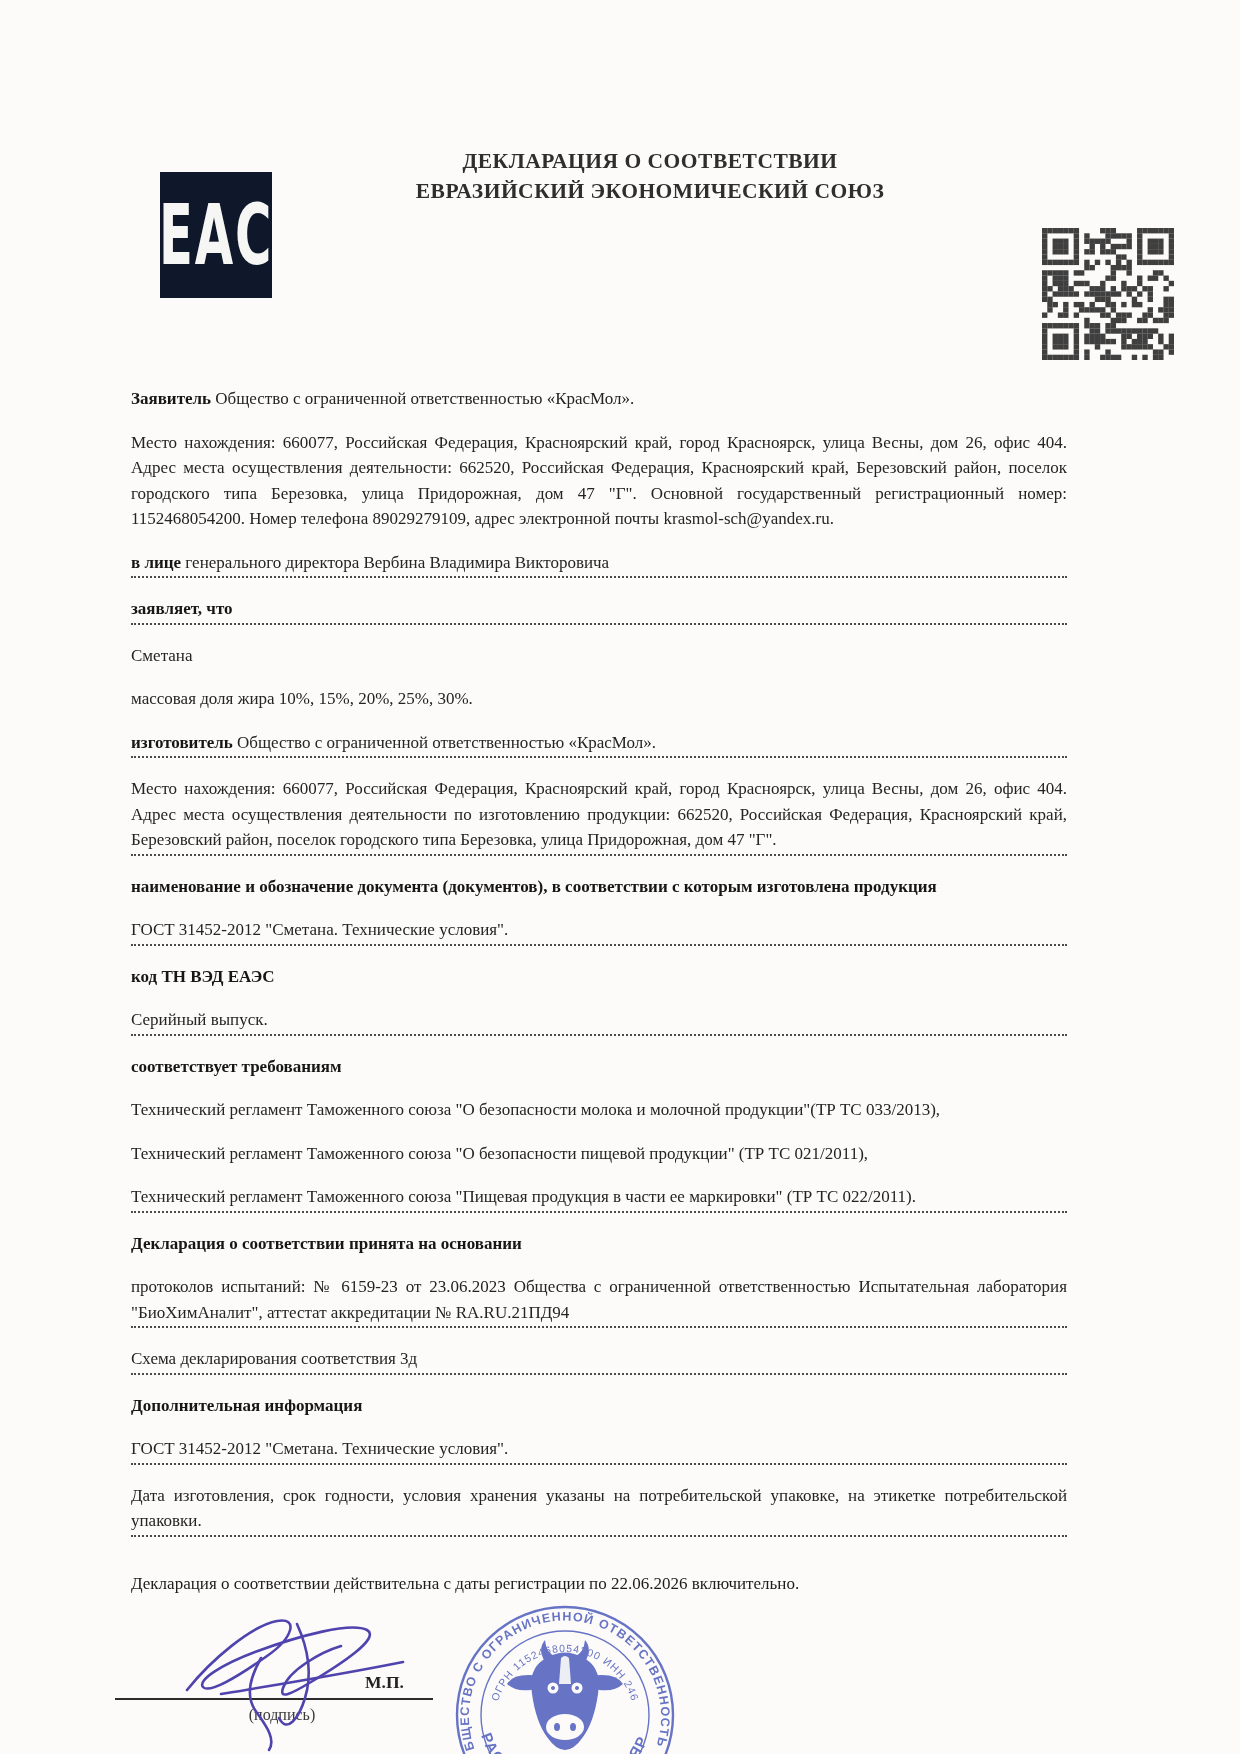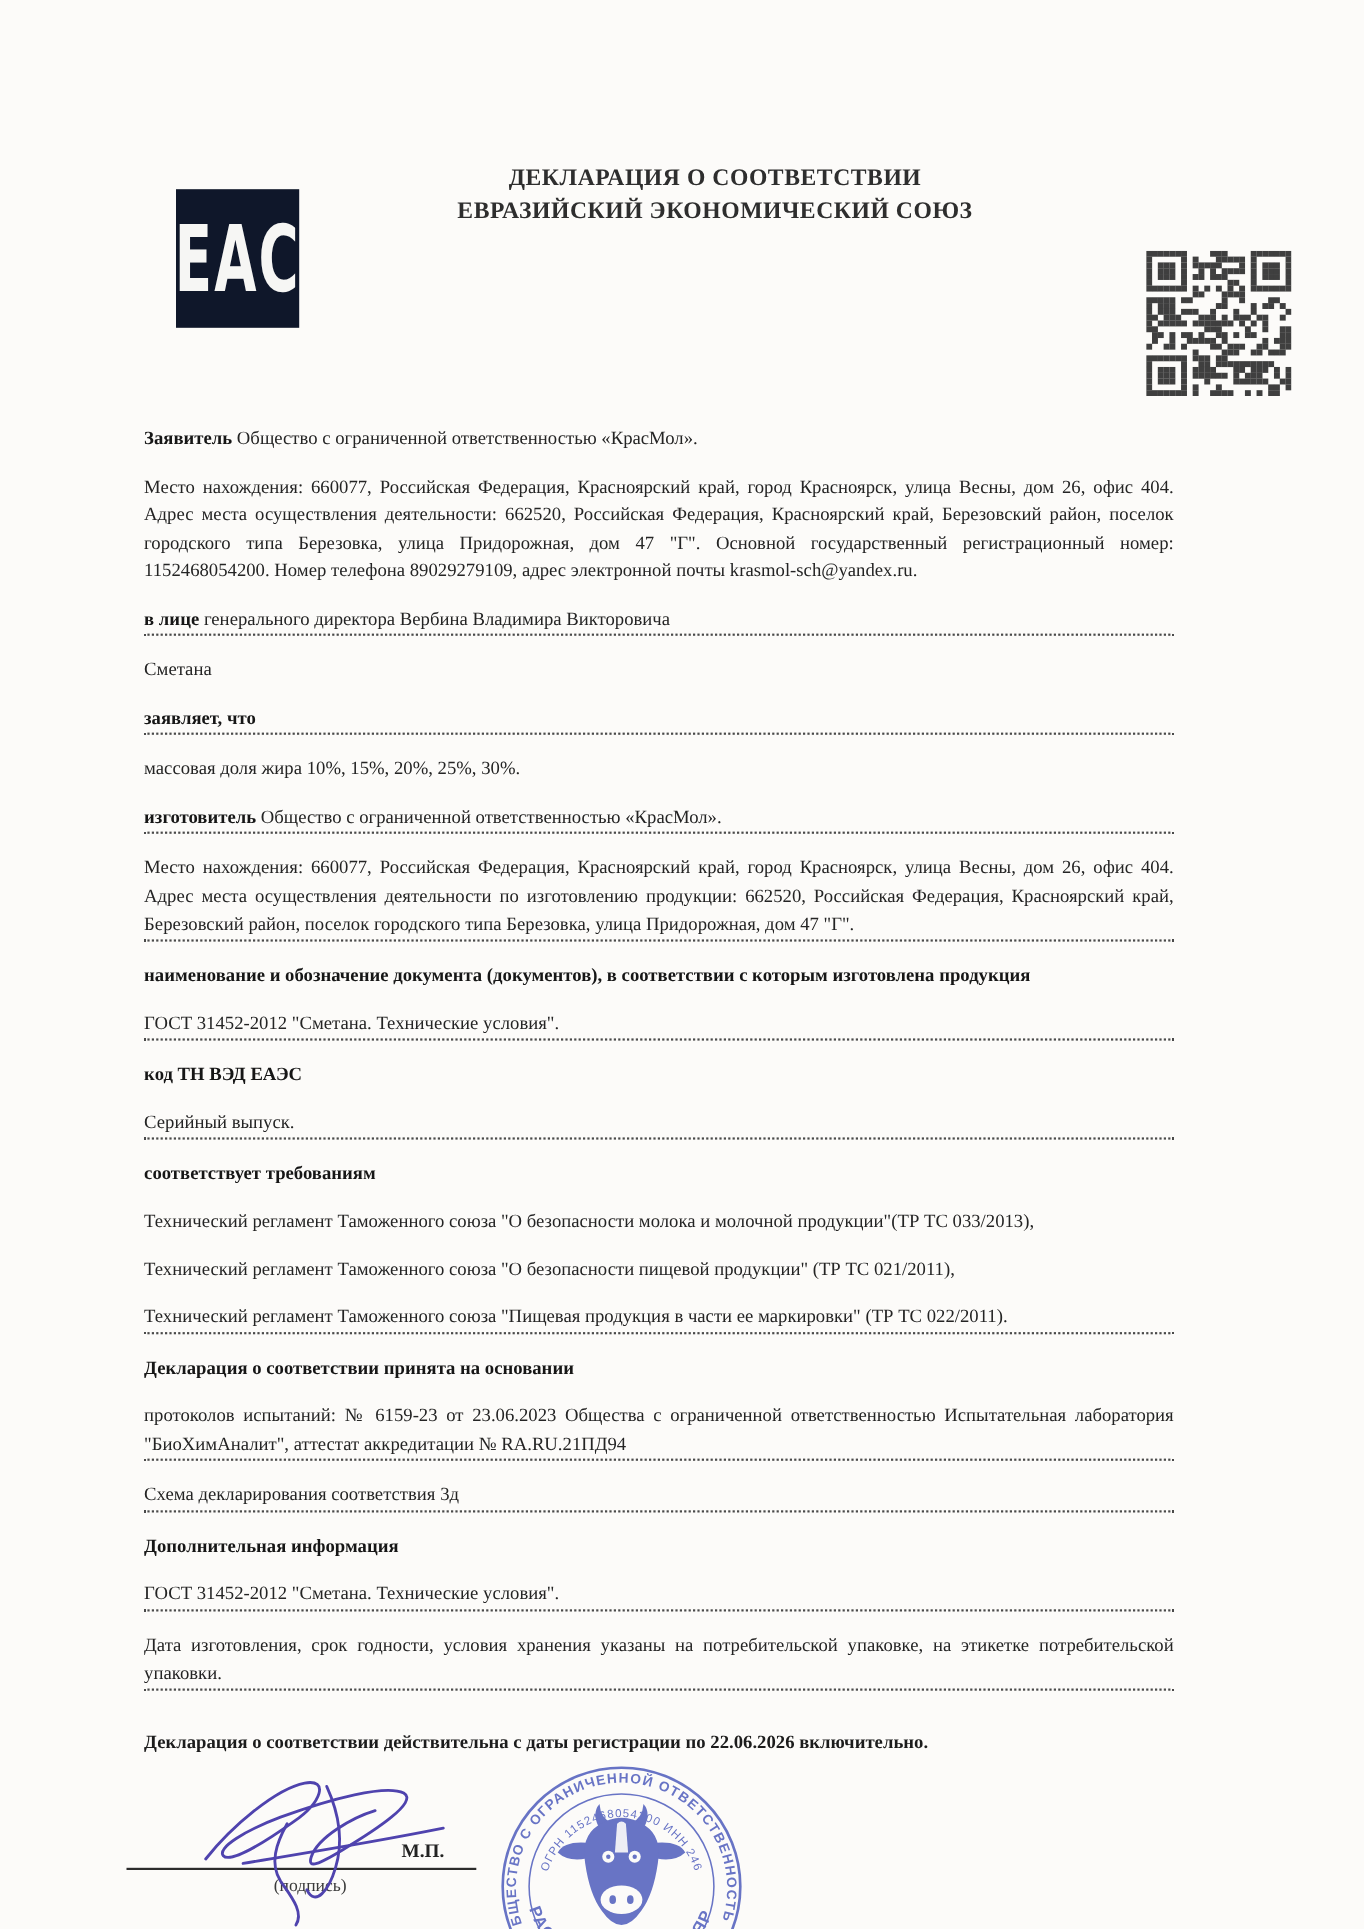--- a/index.html
+++ b/index.html
@@ -39,21 +39,21 @@
     font-size:17px;line-height:25.5px;
   }
   .row{margin:18px;}
   .dotted{border-bottom:2px dotted #4a4a4a;padding-bottom:1px;margin-bottom:3px;}
   .just{text-align:justify;}
   b.lead{color:#161616;}
   .tnved{display:flex;position:relative;gap:38px;}
   .tnved .lbl{width:227px;flex:0 0 227px;}
   .tnved .val{flex:1;border-bottom:2px dotted #4a4a4a;}
   .spacer14{height:13px;}
-  .validity{font-weight:bold;color:#1c1c1c;}
+  .validity{font-weight:normal;color:#1c1c1c;}
   
   .sigzone{position:relative;height:136px;margin-top:6px;}
   .sig-svg{position:absolute;left:52px;top:-16px;z-index:2;}
   .sig-line{position:absolute;left:2px;top:84px;width:318px;border-top:2px solid #2c2c2c;}
   .sig-caption{
     position:absolute;left:104px;top:88px;width:130px;text-align:center;
     font-family:Liberation Serif, serif;font-size:16px;color:#3a3a3a;
   }
   .mp{position:absolute;left:252px;top:56px;font-weight:bold;font-size:17.5px;color:#222;}
   .fio-wrap{position:absolute;left:527px;top:40px;width:498px;text-align:center;}
@@ -406,23 +406,23 @@
       </svg>
   </div>
 
   <div class="content">
 
     <div class="row"><b class="lead">Заявитель</b> <span>Общество с ограниченной ответственностью «КрасМол».</span></div>
     <div class="row just">Место нахождения: 660077, Российская Федерация, Красноярский край, город Красноярск, улица Весны, дом 26, офис 404. Адрес места осуществления деятельности: 662520, Российская Федерация, Красноярский край, Березовский район, поселок городского типа Березовка, улица Придорожная, дом 47 "Г". Основной государственный регистрационный номер: 1152468054200. Номер телефона 89029279109, адрес электронной почты krasmol-sch@yandex.ru.</div>
 
     <div class="row dotted"><b class="lead">в лице</b> <span>генерального директора Вербина Владимира Викторовича</span></div>
 
+    <div class="row dotted"><b class="lead">заявляет, что</b></div>
+
     <div class="row">Сметана</div>
-
-    <div class="row dotted"><b class="lead">заявляет, что</b></div>
     <div class="row">массовая доля жира 10%, 15%, 20%, 25%, 30%.</div>
 
     <div class="row dotted"><b class="lead">изготовитель</b> <span>Общество с ограниченной ответственностью «КрасМол».</span></div>
     <div class="row just dotted">Место нахождения: 660077, Российская Федерация, Красноярский край, город Красноярск, улица Весны, дом 26, офис 404. Адрес места осуществления деятельности по изготовлению продукции: 662520, Российская Федерация, Красноярский край, Березовский район, поселок городского типа Березовка, улица Придорожная, дом 47 "Г".</div>
 
     <div class="row"><b class="lead">наименование и обозначение документа (документов), в соответствии с которым изготовлена продукция</b></div>
     <div class="row dotted">ГОСТ 31452-2012  "Сметана. Технические условия".</div>
 
     <div class="row tnved">
       <b class="lead lbl">код ТН ВЭД ЕАЭС</b>

